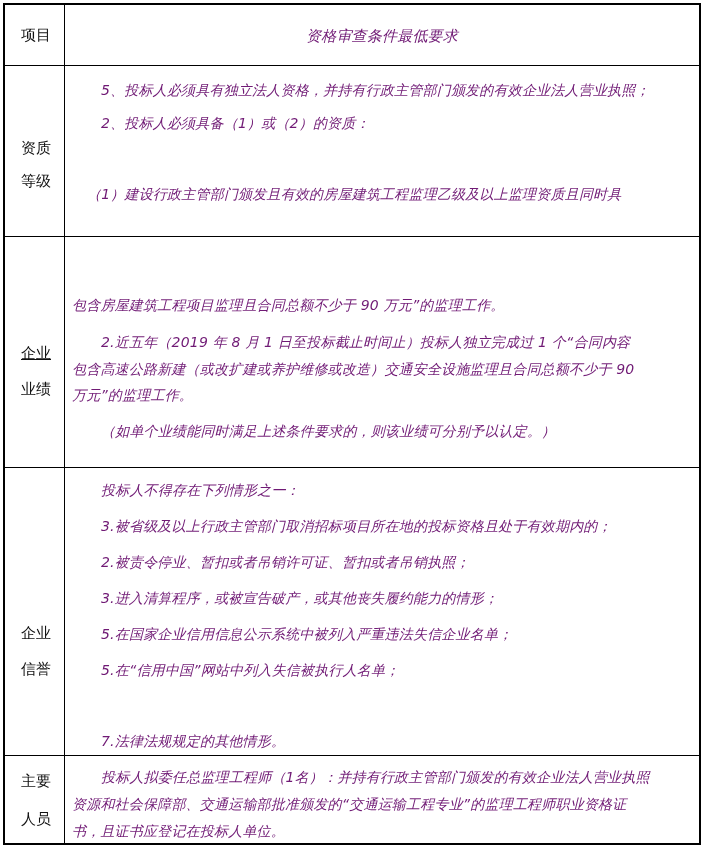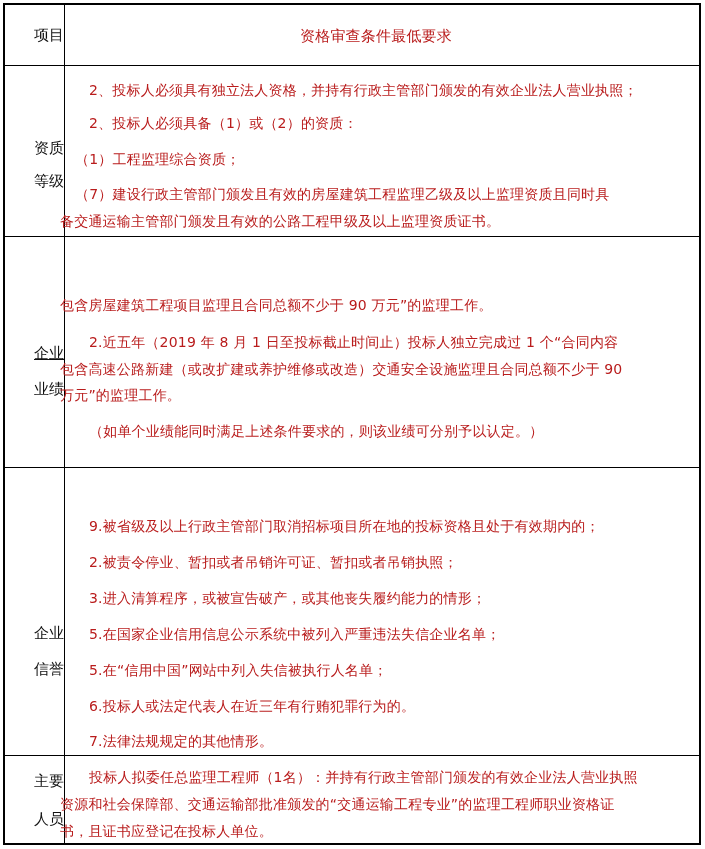--- a/index.html
+++ b/index.html
@@ -2,22 +2,22 @@
 <html><head>
 <meta charset="utf-8">
 <style>
   html, body { margin:0; padding:0; background:#ffffff; }
   body { width:705px; height:849px; position:relative; overflow:hidden;
          font-family:"DejaVu Sans", "Liberation Sans", sans-serif; color:#111; }
   .tbl { position:absolute; left:3px; top:3px; width:698px; height:842px;
          border:2px solid #000; box-sizing:border-box; }
   .vline { position:absolute; left:59px; top:0; width:1px; height:100%; background:#000; }
   .hline { position:absolute; left:0; width:100%; height:1px; background:#000; }
-  .label { position:absolute; left:0; width:59px; text-align:right; font-size:15px; line-height:36px; }
-  .cell { position:absolute; left:48px; right:0; font-size:14px; color:#b91c1c; }
+  .label { position:absolute; left:16px; width:59px; text-align:left; font-size:15px; line-height:36px; }
+  .cell { position:absolute; left:60px; right:0; font-size:14px; color:#701a75;font-style:italic; }
   .ln { position:absolute; white-space:nowrap; letter-spacing:0.2px; }
   .head { font-size:15px; }
 </style>
 </head>
 <body>
 
 <div class="tbl">
   <div class="vline"></div>
   <div class="hline" style="top:60px"></div>
   <div class="hline" style="top:231px"></div>
@@ -26,50 +26,48 @@
 
   <div class="label head" style="top:12px">项目</div>
   <div class="cell" style="top:0;height:60px">
     <div class="ln head" style="top:22px;left:0;right:0;text-align:center">资格审查条件最低要求</div>
   </div>
 
   <div>
     <div class="label" style="top:125px">资质</div>
     <div class="label" style="top:158px">等级</div>
     <div class="cell" style="top:61px;height:170px">
-      <div class="ln" style="top:16px;left:36px">2、投标人必须具有独立法人资格，并持有行政主管部门颁发的有效企业法人营业执照；</div>
+      <div class="ln" style="top:16px;left:36px">5、投标人必须具有独立法人资格，并持有行政主管部门颁发的有效企业法人营业执照；</div>
       <div class="ln" style="top:49px;left:36px">2、投标人必须具备（1）或（2）的资质：</div>
-      <div class="ln" style="top:85px;left:22px">（1）工程监理综合资质；</div>
-      <div class="ln" style="top:120px;left:22px">（7）建设行政主管部门颁发且有效的房屋建筑工程监理乙级及以上监理资质且同时具</div>
-      <div class="ln" style="top:147px;left:7px">备交通运输主管部门颁发且有效的公路工程甲级及以上监理资质证书。</div>
+      <div class="ln" style="top:120px;left:22px">（1）建设行政主管部门颁发且有效的房屋建筑工程监理乙级及以上监理资质且同时具</div>
     </div>
   </div>
 
   <div>
     <div class="label" style="top:330px;text-decoration:underline">企业</div>
     <div class="label" style="top:366px;">业绩</div>
     <div class="cell" style="top:232px;height:230px">
       <div class="ln" style="top:60px;left:7px">包含房屋建筑工程项目监理且合同总额不少于 90 万元”的监理工作。</div>
       <div class="ln" style="top:97px;left:36px">2.近五年（2019 年 8 月 1 日至投标截止时间止）投标人独立完成过 1 个“合同内容</div>
       <div class="ln" style="top:124px;left:7px">包含高速公路新建（或改扩建或养护维修或改造）交通安全设施监理且合同总额不少于 90</div>
       <div class="ln" style="top:150px;left:7px">万元”的监理工作。</div>
       <div class="ln" style="top:186px;left:36px">（如单个业绩能同时满足上述条件要求的，则该业绩可分别予以认定。）</div>
     </div>
   </div>
 
   <div>
     <div class="label" style="top:610px">企业</div>
     <div class="label" style="top:646px">信誉</div>
     <div class="cell" style="top:463px;height:287px">
-      <div class="ln" style="top:50px;left:36px">9.被省级及以上行政主管部门取消招标项目所在地的投标资格且处于有效期内的；</div>
+      <div class="ln" style="top:14px;left:36px">投标人不得存在下列情形之一：</div>
+      <div class="ln" style="top:50px;left:36px">3.被省级及以上行政主管部门取消招标项目所在地的投标资格且处于有效期内的；</div>
       <div class="ln" style="top:86px;left:36px">2.被责令停业、暂扣或者吊销许可证、暂扣或者吊销执照；</div>
       <div class="ln" style="top:122px;left:36px">3.进入清算程序，或被宣告破产，或其他丧失履约能力的情形；</div>
       <div class="ln" style="top:158px;left:36px">5.在国家企业信用信息公示系统中被列入严重违法失信企业名单；</div>
       <div class="ln" style="top:194px;left:36px">5.在“信用中国”网站中列入失信被执行人名单；</div>
-      <div class="ln" style="top:230px;left:36px">6.投标人或法定代表人在近三年有行贿犯罪行为的。</div>
       <div class="ln" style="top:265px;left:36px">7.法律法规规定的其他情形。</div>
     </div>
   </div>
 
   <div>
     <div class="label" style="top:758px">主要</div>
     <div class="label" style="top:796px">人员</div>
     <div class="cell" style="top:751px;height:87px">
       <div class="ln" style="top:13px;left:36px">投标人拟委任总监理工程师（1名）：并持有行政主管部门颁发的有效企业法人营业执照</div>
       <div class="ln" style="top:40px;left:7px">资源和社会保障部、交通运输部批准颁发的“交通运输工程专业”的监理工程师职业资格证</div>

